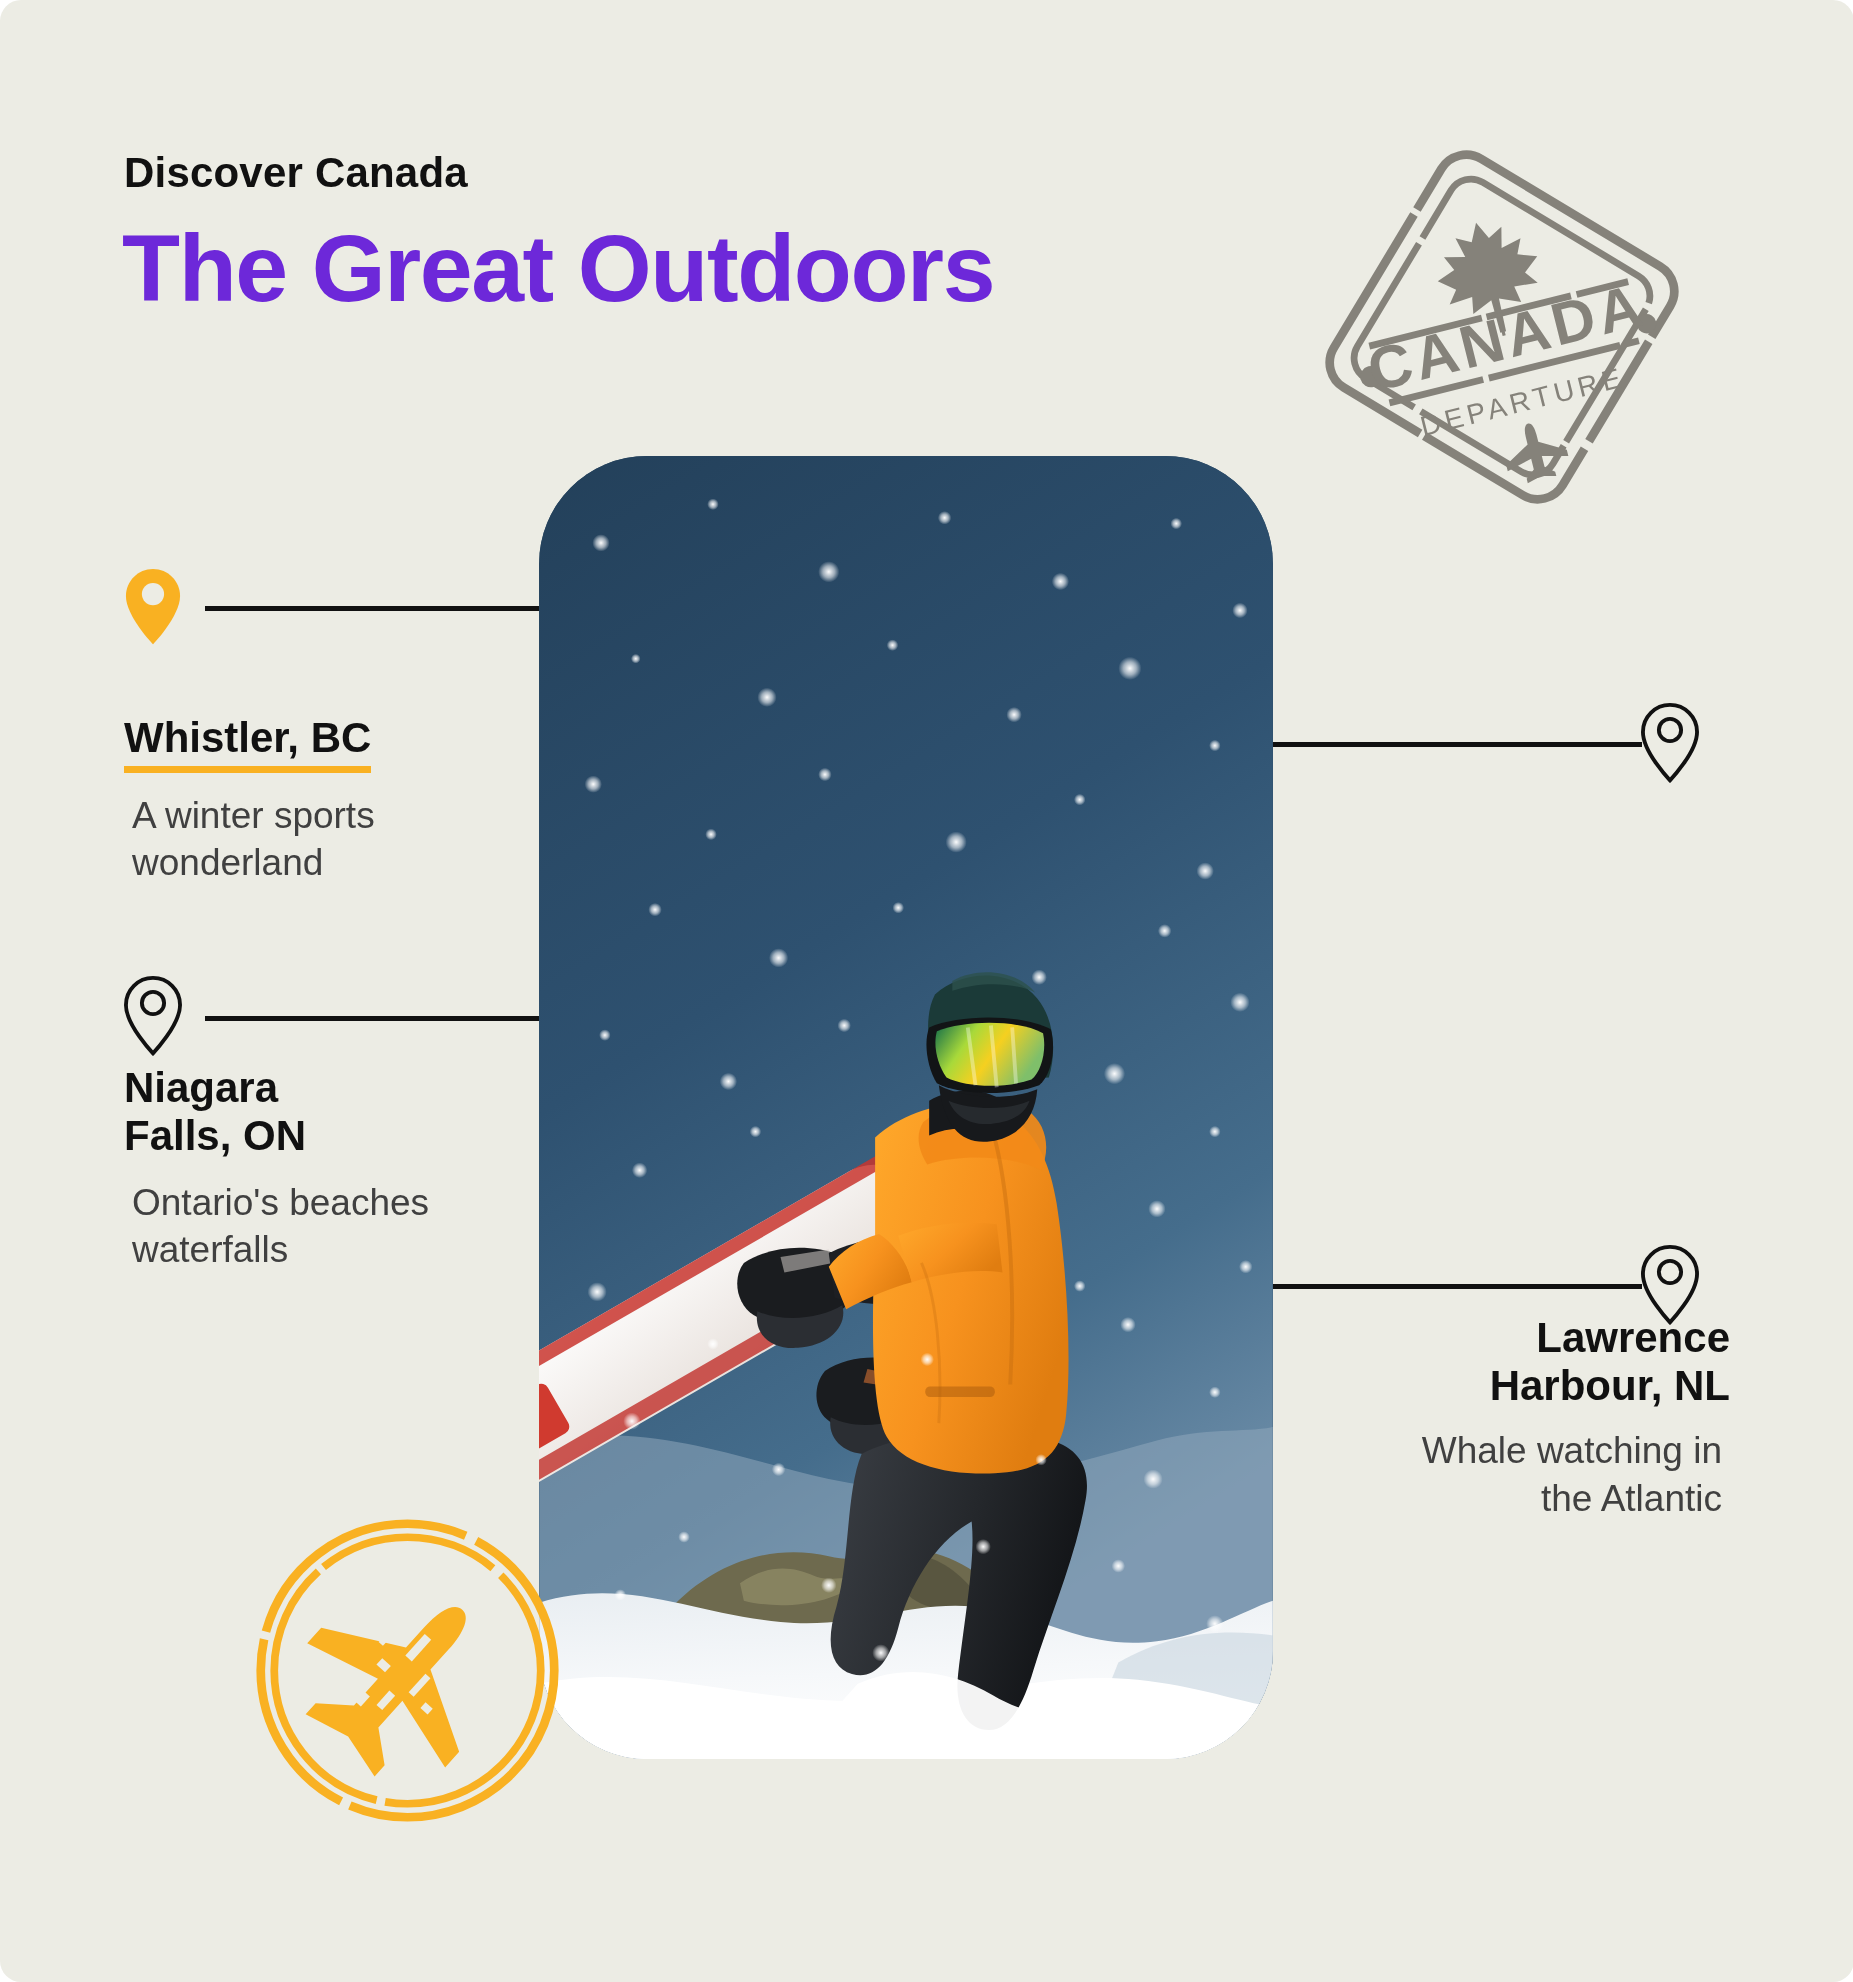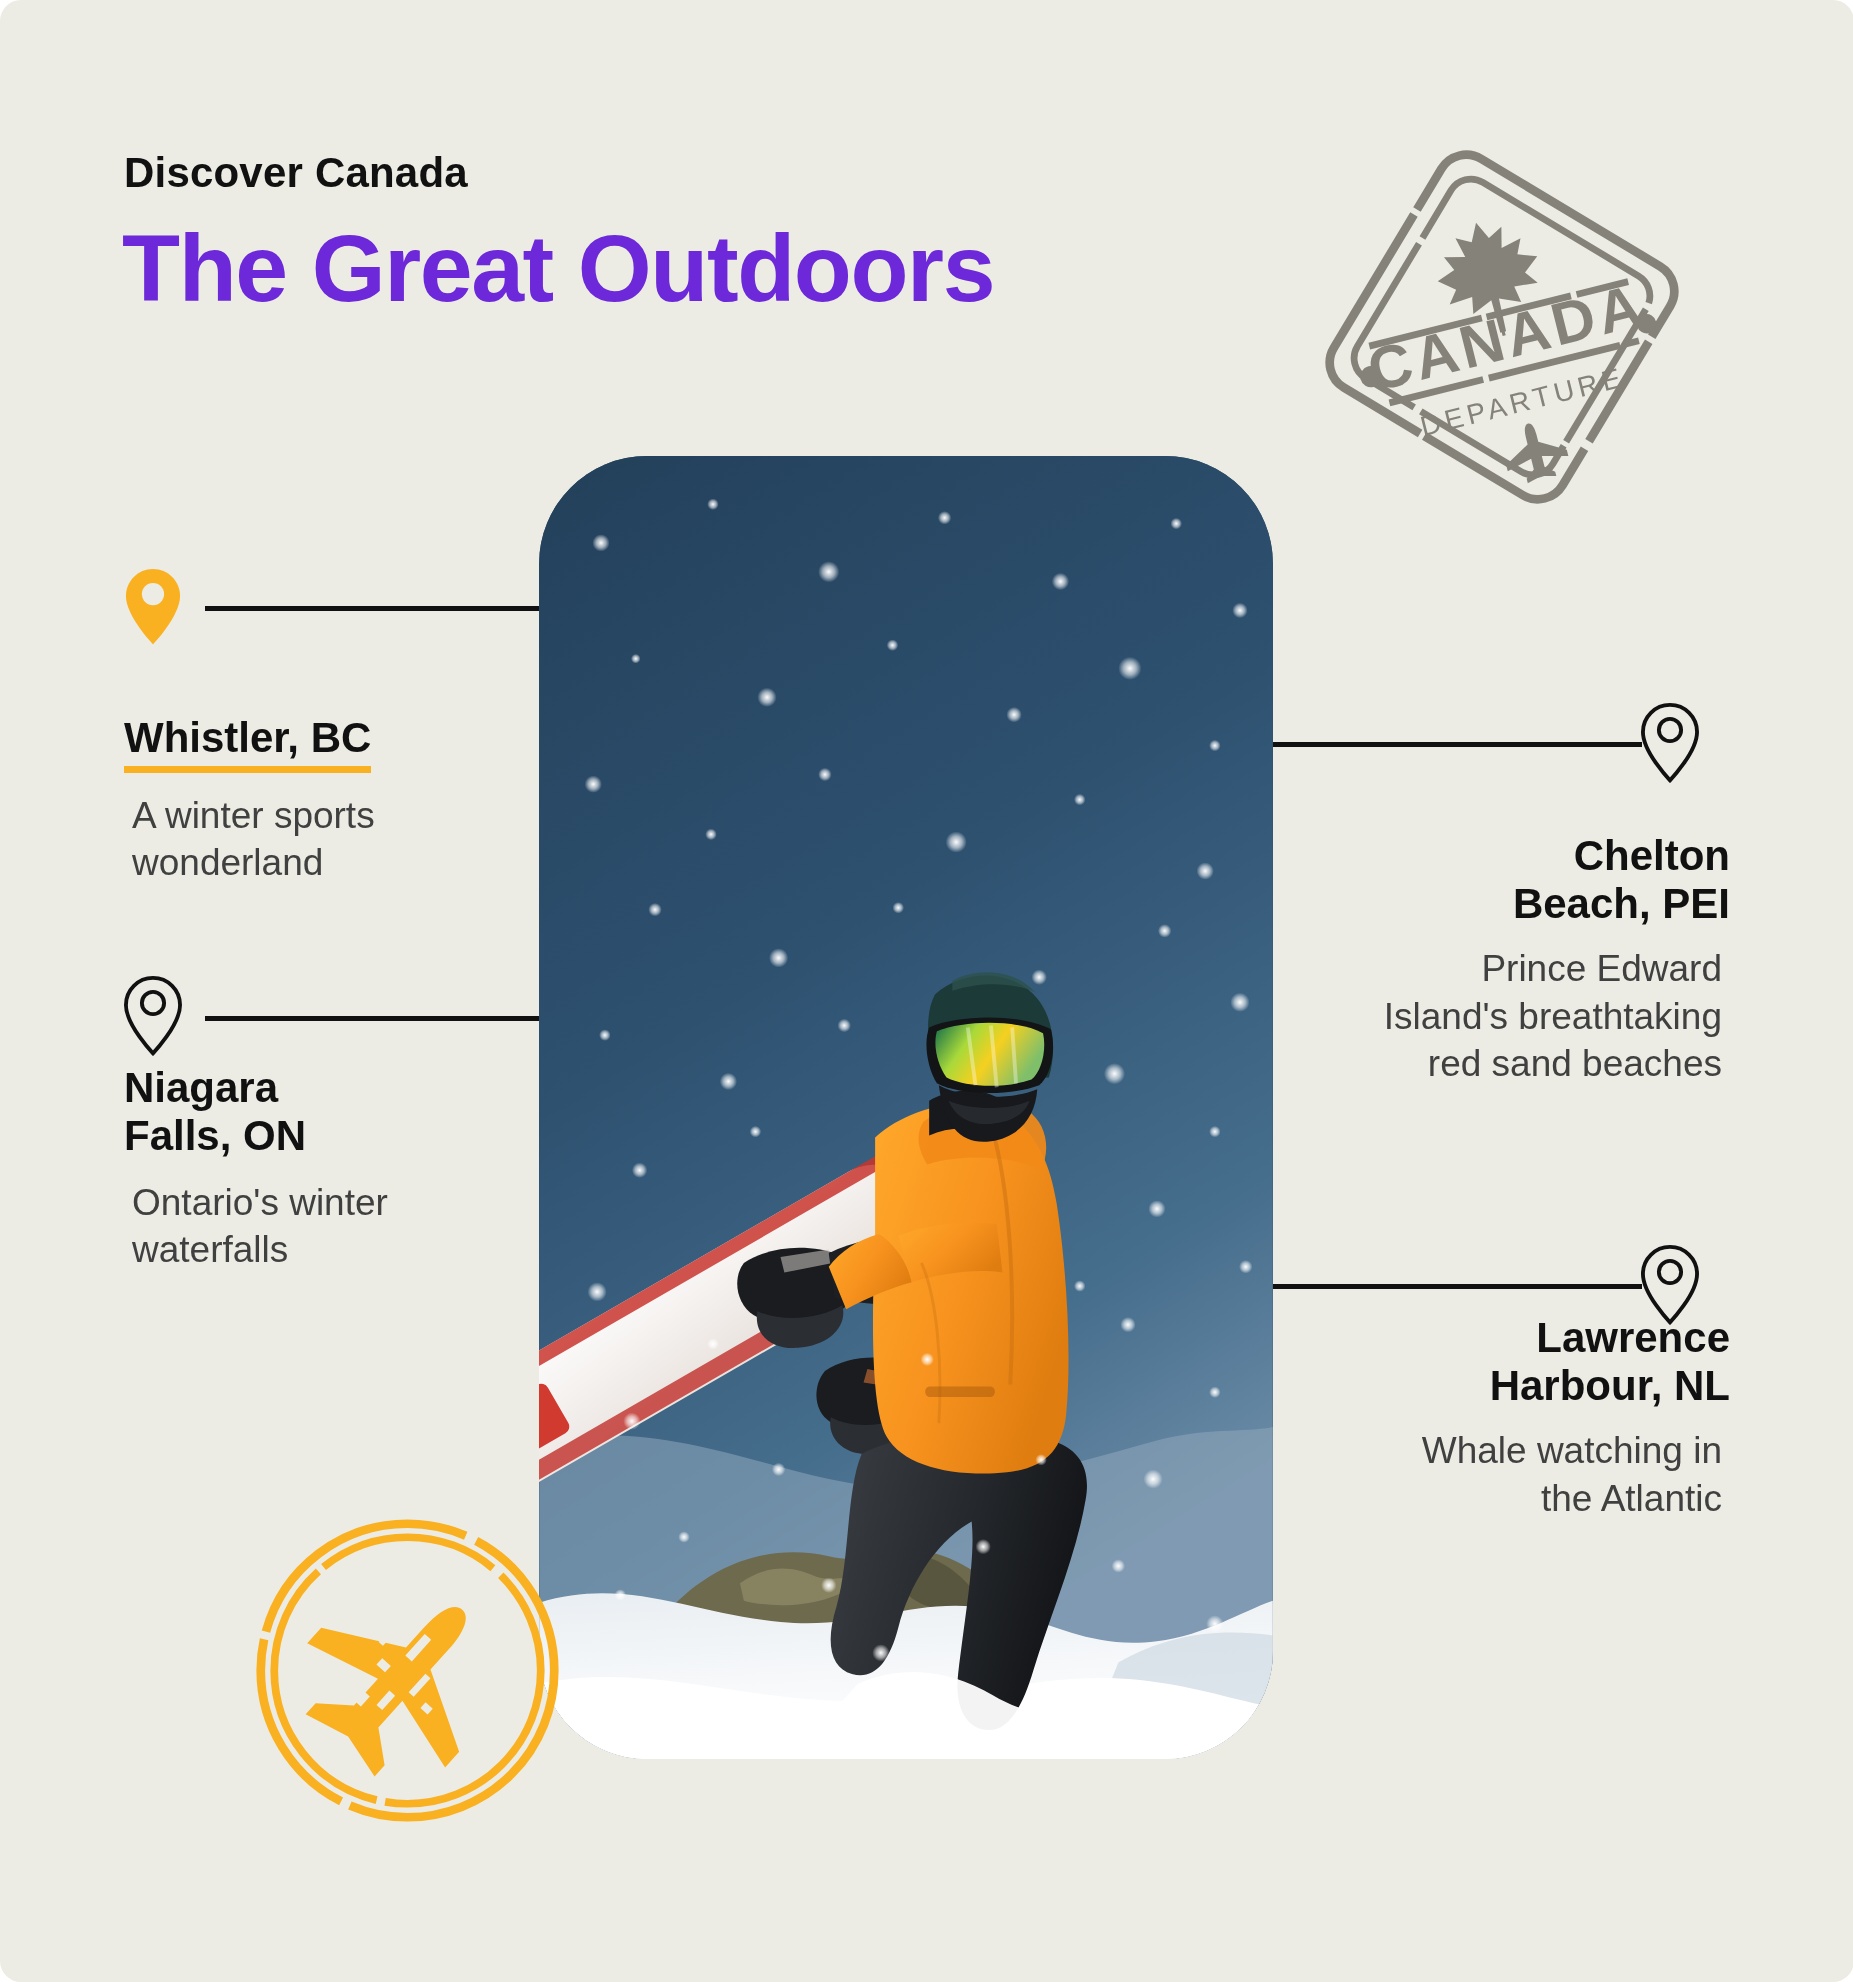--- a/index.html
+++ b/index.html
@@ -406,31 +406,24 @@
 
   <div id="block-whistler" class="block left-block">
     <div><span class="place underlined">Whistler, BC</span></div>
     <p class="desc">A winter sports
 wonderland</p>
   </div>
 
   <div id="block-niagara" class="block left-block">
     <div><span class="place">Niagara
 Falls, ON</span></div>
-    <p class="desc">Ontario's winter
+    <p class="desc">Ontario's beaches
 waterfalls</p>
   </div>
 
-  <div id="block-chelton" class="block right-block">
-    <div><span class="place">Chelton
-Beach, PEI</span></div>
-    <p class="desc">Prince Edward
-Island's breathtaking
-red sand beaches</p>
-  </div>
 
   <div id="block-lawrence" class="block right-block">
     <div><span class="place">Lawrence
 Harbour, NL</span></div>
     <p class="desc">Whale watching in
 the Atlantic</p>
   </div>
 
   <div id="plane-badge">
     <svg viewBox="0 0 320 320" xmlns="http://www.w3.org/2000/svg">

